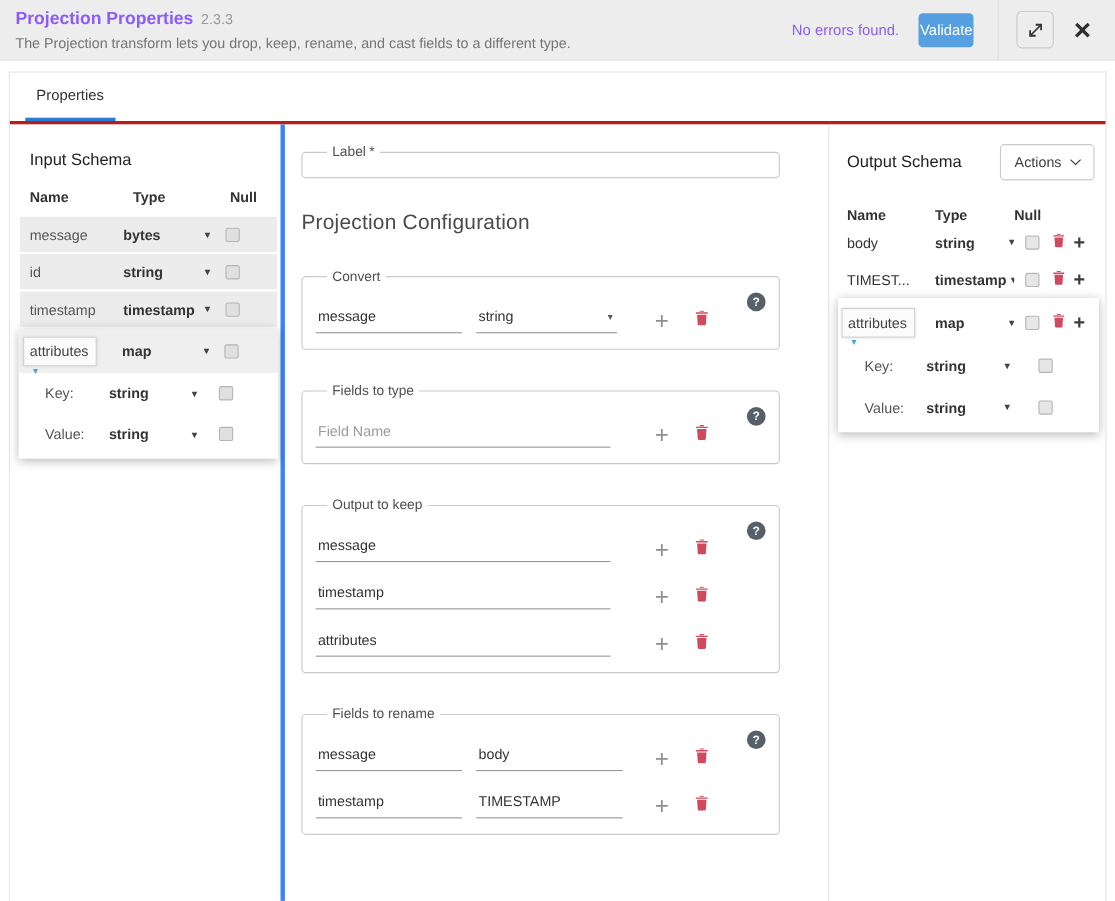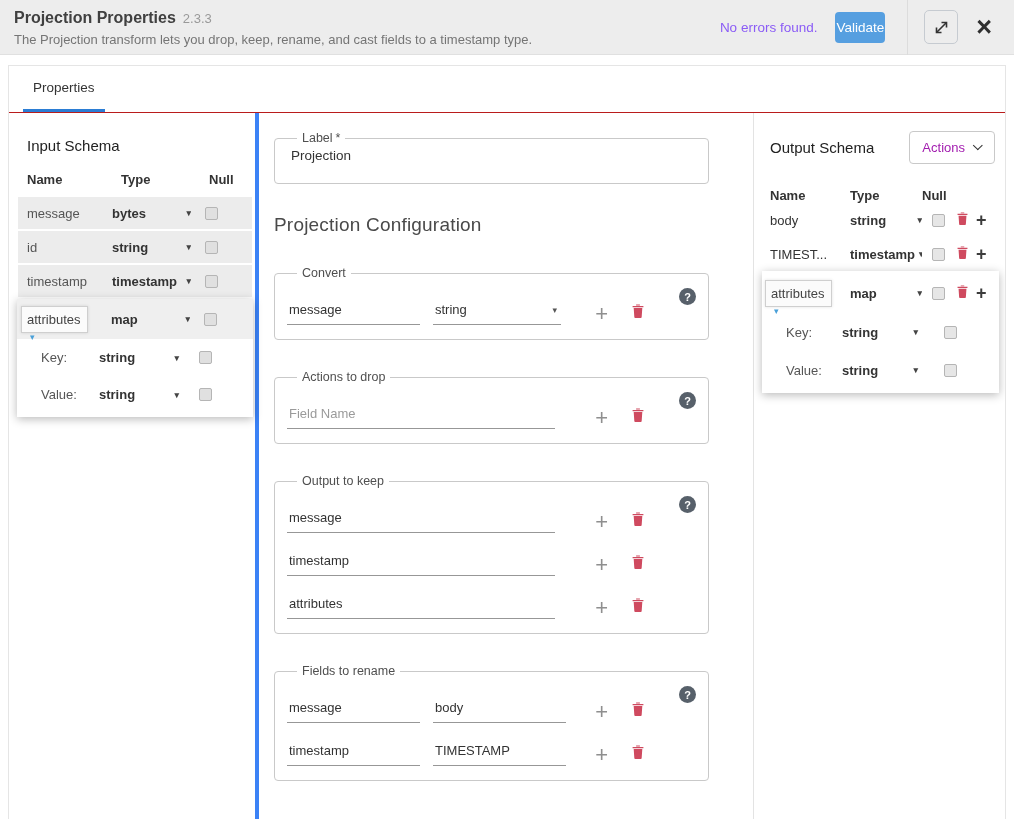--- a/index.html
+++ b/index.html
@@ -12,21 +12,21 @@
   button { font-family:inherit; }
 
   
   .hdr {
     position:absolute; top:0; left:0; right:0; height:55px;
     background:#ededed; border-bottom:1px solid #e0e0e0;
     display:flex; align-items:stretch;
   }
   .hdr-left { flex:1; min-width:0; padding:9px 0 0 14px; }
   .hdr-title-line { display:flex; align-items:baseline; }
-  .hdr-title { font-size:16px; font-weight:bold; color:#404040; }
+  .hdr-title { font-size:16px; font-weight:bold; color:#8b5cf6; }
   .hdr-version { font-size:13px; color:#999; margin-left:7px; }
   .hdr-sub { font-size:13px; color:#757575; margin-top:5px; }
   .hdr-right { display:flex; align-items:center; gap:18px; padding-right:4px; }
   .status-text { color:#8b5cf6; font-size:13.5px; white-space:nowrap; }
   .validate {
     background:#569fe0; color:#fff; border:none; border-radius:4px;
     padding:8px 1px; font-size:13.5px; cursor:pointer;
   }
   .hdr-icons {
     display:flex; align-items:center; gap:16px;
@@ -39,21 +39,21 @@
   }
   .close-btn { border:none; background:none; cursor:pointer; padding:0 2px; }
   .close-x { font-size:27px; font-weight:bold; color:#2f2f2f; line-height:1; }
 
   
   .wrapper {
     position:absolute; top:65px; left:8px; right:8px; bottom:0;
     border:1px solid #e5e5e5; border-bottom:none;
     display:flex; flex-direction:column; background:#fff;
   }
-  .tabbar { flex:0 0 47px; display:flex; padding-left:14px; border-bottom:1px solid #b91c1c;gap:28px; }
+  .tabbar { flex:0 0 47px; display:flex; padding-left:14px; border-bottom:3px solid #b91c1c;gap:28px; }
   .tab {
     display:flex; align-items:center; padding:0 10px; margin-right:14px;
     font-size:13.5px; color:#333; cursor:pointer; border-bottom:3px solid transparent;
   }
   .tab.active { border-bottom-color:#2b7dd4; }
 
   .columns { flex:1; display:flex; overflow:hidden; }
 
   
   .col-left { width:250px; flex:0 0 250px; border-right:4px solid #3b82f6; padding:14px 0 0 9px; }
@@ -133,21 +133,21 @@
   }
   .trash { border:0; background:none; margin-left:24px; padding:0 0 4px; cursor:pointer; }
 
   
   .col-right { width:252px; flex:0 0 252px; border-left:1px solid #e3e3e3; padding:14px 10px 0 16px; position:relative; }
   .out-top { display:flex; justify-content:space-between; align-items:center; margin-top:4px;gap:16px; }
   .out-title { font-size:15px; color:#222; font-weight:400; }
   .actions-btn {
     display:flex; align-items:center; gap:10px; border:1px solid #c9c9c9;
     background:#fff; border-radius:4px; padding:8px 12px; font-size:13px;
-    cursor:pointer; color:#a21caf;
+    cursor:pointer; color:#404040;
   }
   .chev {
     width:7px; height:7px; border-left:1.6px solid #333; border-bottom:1.6px solid #333;
     transform:rotate(-45deg) translate(1px,-2px);
   }
   .ohead { display:flex; font-weight:bold; font-size:13px; margin-top:24px; }
   .oh-name { width:80px; } .oh-type { width:72px; }
   .orow { display:flex; align-items:center; height:34px; }
   .orow-name { width:80px; white-space:nowrap; overflow:hidden; color:#333; }
   .orow-type {
@@ -172,21 +172,21 @@
 </style>
 </head>
 <body>
 
 <div class="hdr">
   <div class="hdr-left">
     <div class="hdr-title-line">
       <span class="hdr-title">Projection Properties</span>
       <span class="hdr-version">2.3.3</span>
     </div>
-    <div class="hdr-sub">The Projection transform lets you drop, keep, rename, and cast fields to a timestamp type.</div>
+    <div class="hdr-sub">The Projection transform lets you drop, keep, rename, and cast fields to a different type.</div>
   </div>
   <div class="hdr-right">
     <span class="status-text">No errors found.</span>
     <button class="validate">Validate</button>
     <div class="hdr-icons">
       <button class="icon-btn-box">
         <svg width="15" height="15" viewBox="0 0 15 15">
           <g stroke="#333" stroke-width="1.6" fill="none">
             <path d="M2.5 12.5 L12.5 2.5"></path>
             <path d="M7.5 2.5 H12.5 V7.5"></path>
@@ -272,21 +272,20 @@
           </div>
           <span class="cbx"></span>
         </div>
       </div>
     </div>
 
     <div class="col-mid">
 
       <fieldset class="fs label-fs">
         <legend><span>Label</span><span class="req">*</span></legend>
-        <input class="label-input" value="Projection" style="">
       </fieldset>
 
       <h1 class="heading">Projection Configuration</h1>
 
       <fieldset class="fs">
         <legend>Convert</legend>
         <span class="help">?</span>
         <div class="frow">
           <input class="uin w133" value="message" style="">
           <div class="sel">
@@ -296,21 +295,21 @@
           <button class="plus">+</button>
           <button class="trash">
             <svg width="12" height="14" viewBox="0 0 12 14">
                 <path fill="#cf4a5f" d="M0.6 1.9h10.8v1.3H0.6zM4.1 0.4h3.8v1H4.1zM1.7 4.1h8.6l-.62 8.8c-.05.62-.55 1.1-1.16 1.1H3.48c-.61 0-1.11-.48-1.16-1.1z"></path>
               </svg>
           </button>
         </div>
       </fieldset>
 
       <fieldset class="fs">
-        <legend>Actions to drop</legend>
+        <legend>Fields to type</legend>
         <span class="help">?</span>
         <div class="frow">
           <input class="uin w268" placeholder="Field Name" style="">
           <button class="plus">+</button>
           <button class="trash">
             <svg width="12" height="14" viewBox="0 0 12 14">
                 <path fill="#cf4a5f" d="M0.6 1.9h10.8v1.3H0.6zM4.1 0.4h3.8v1H4.1zM1.7 4.1h8.6l-.62 8.8c-.05.62-.55 1.1-1.16 1.1H3.48c-.61 0-1.11-.48-1.16-1.1z"></path>
               </svg>
           </button>
         </div>

